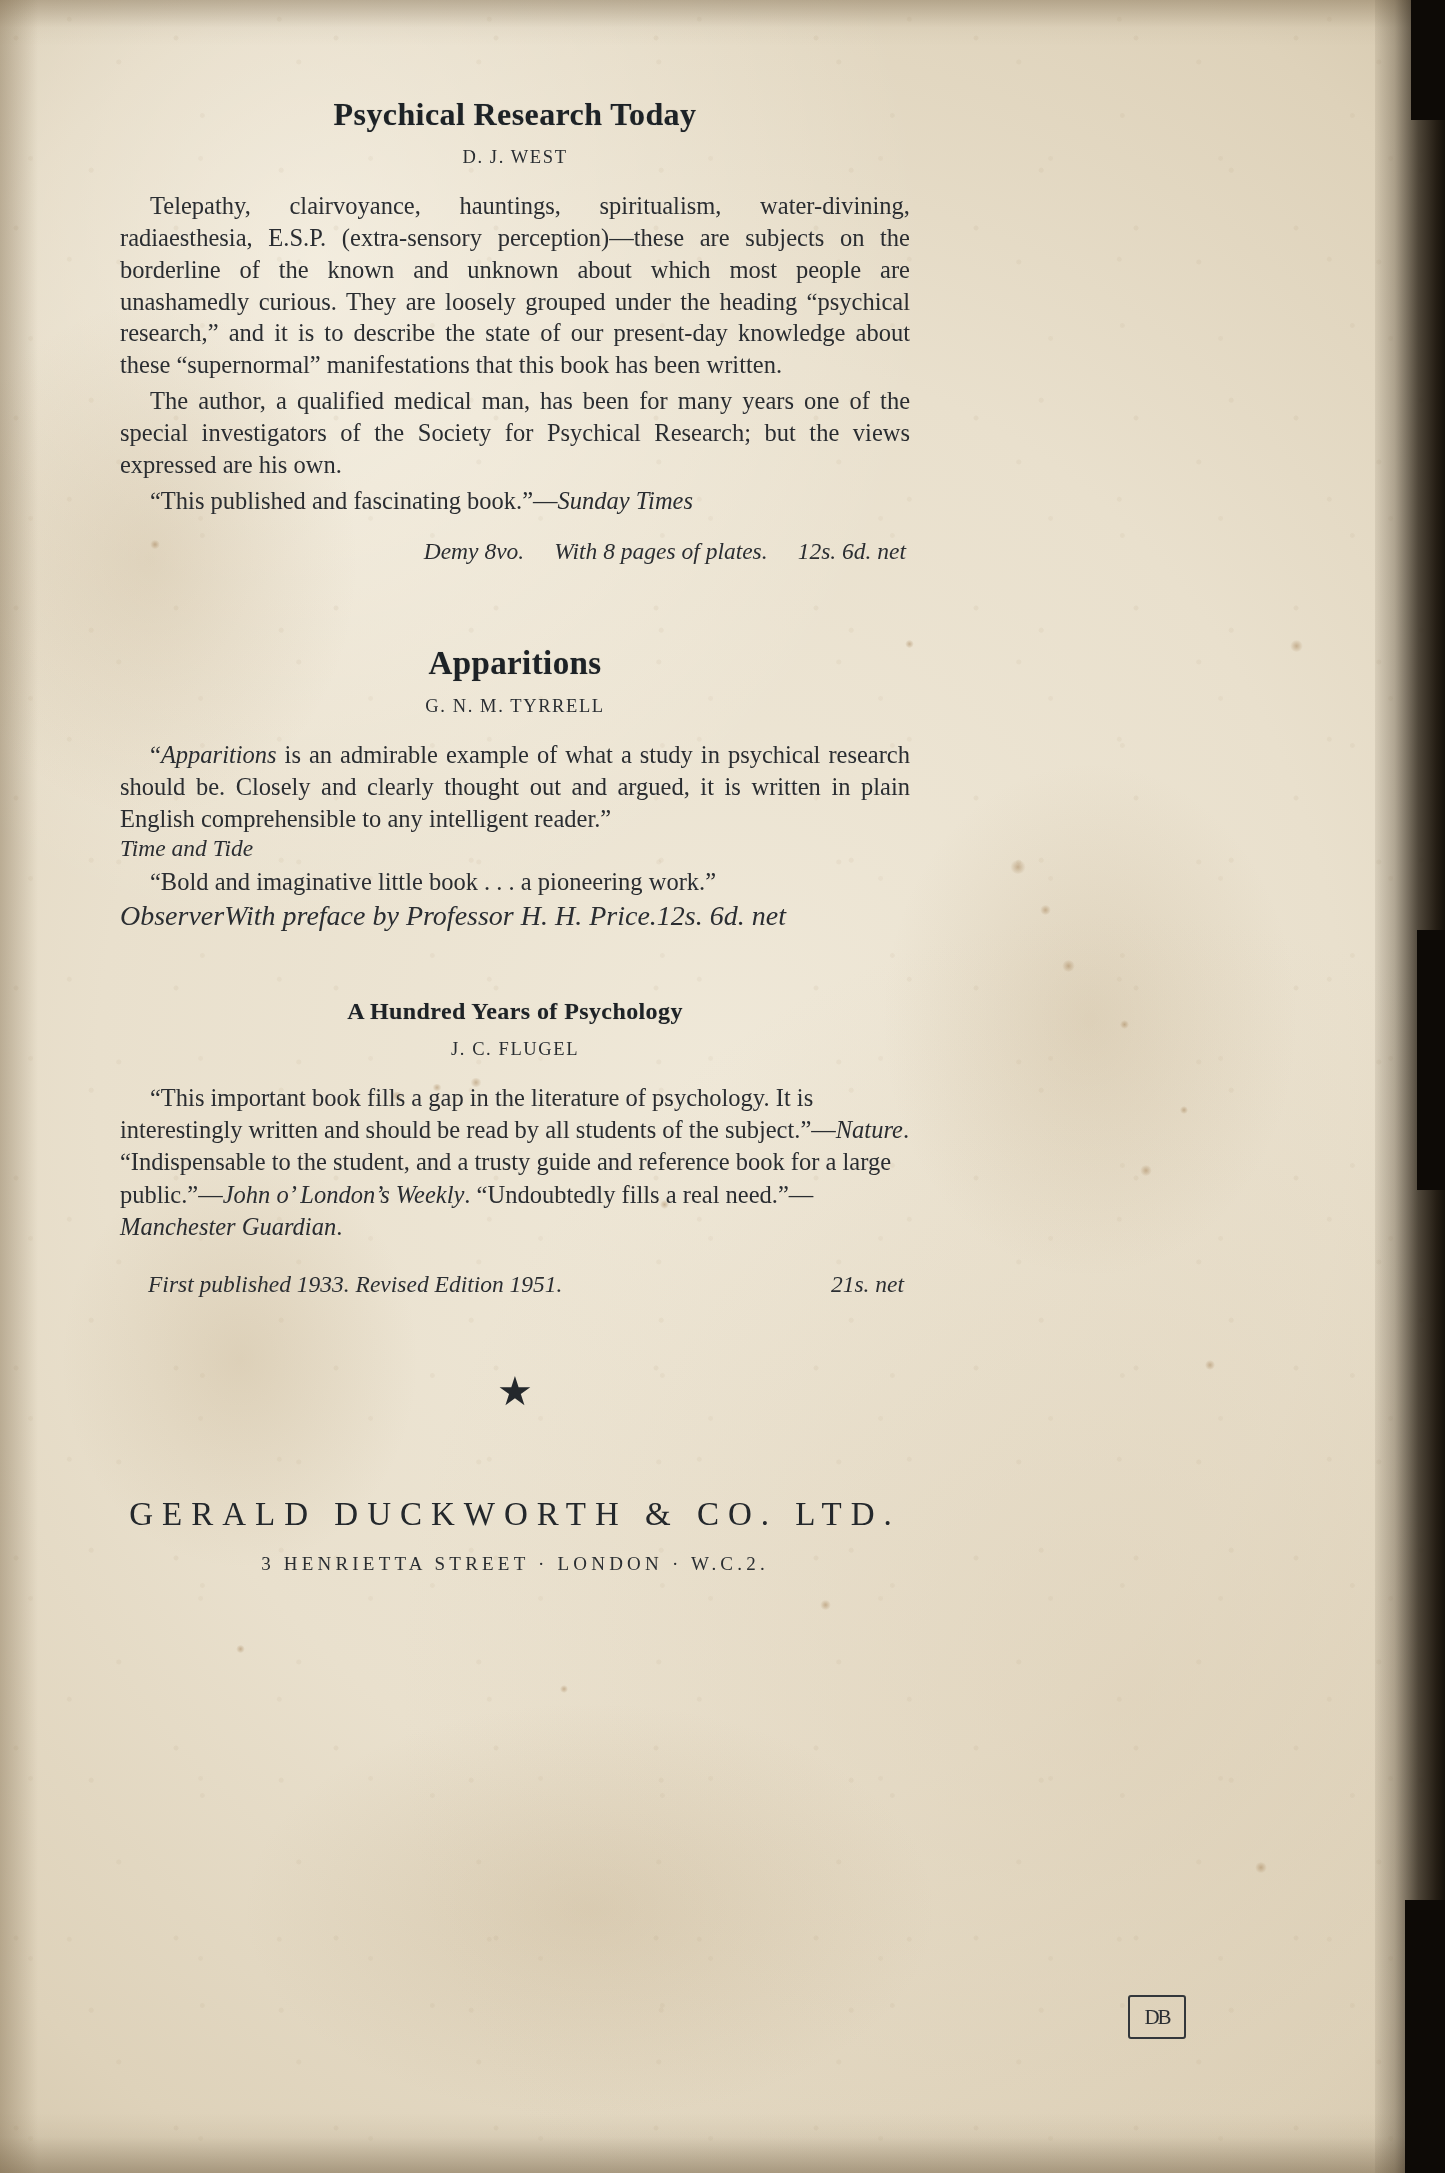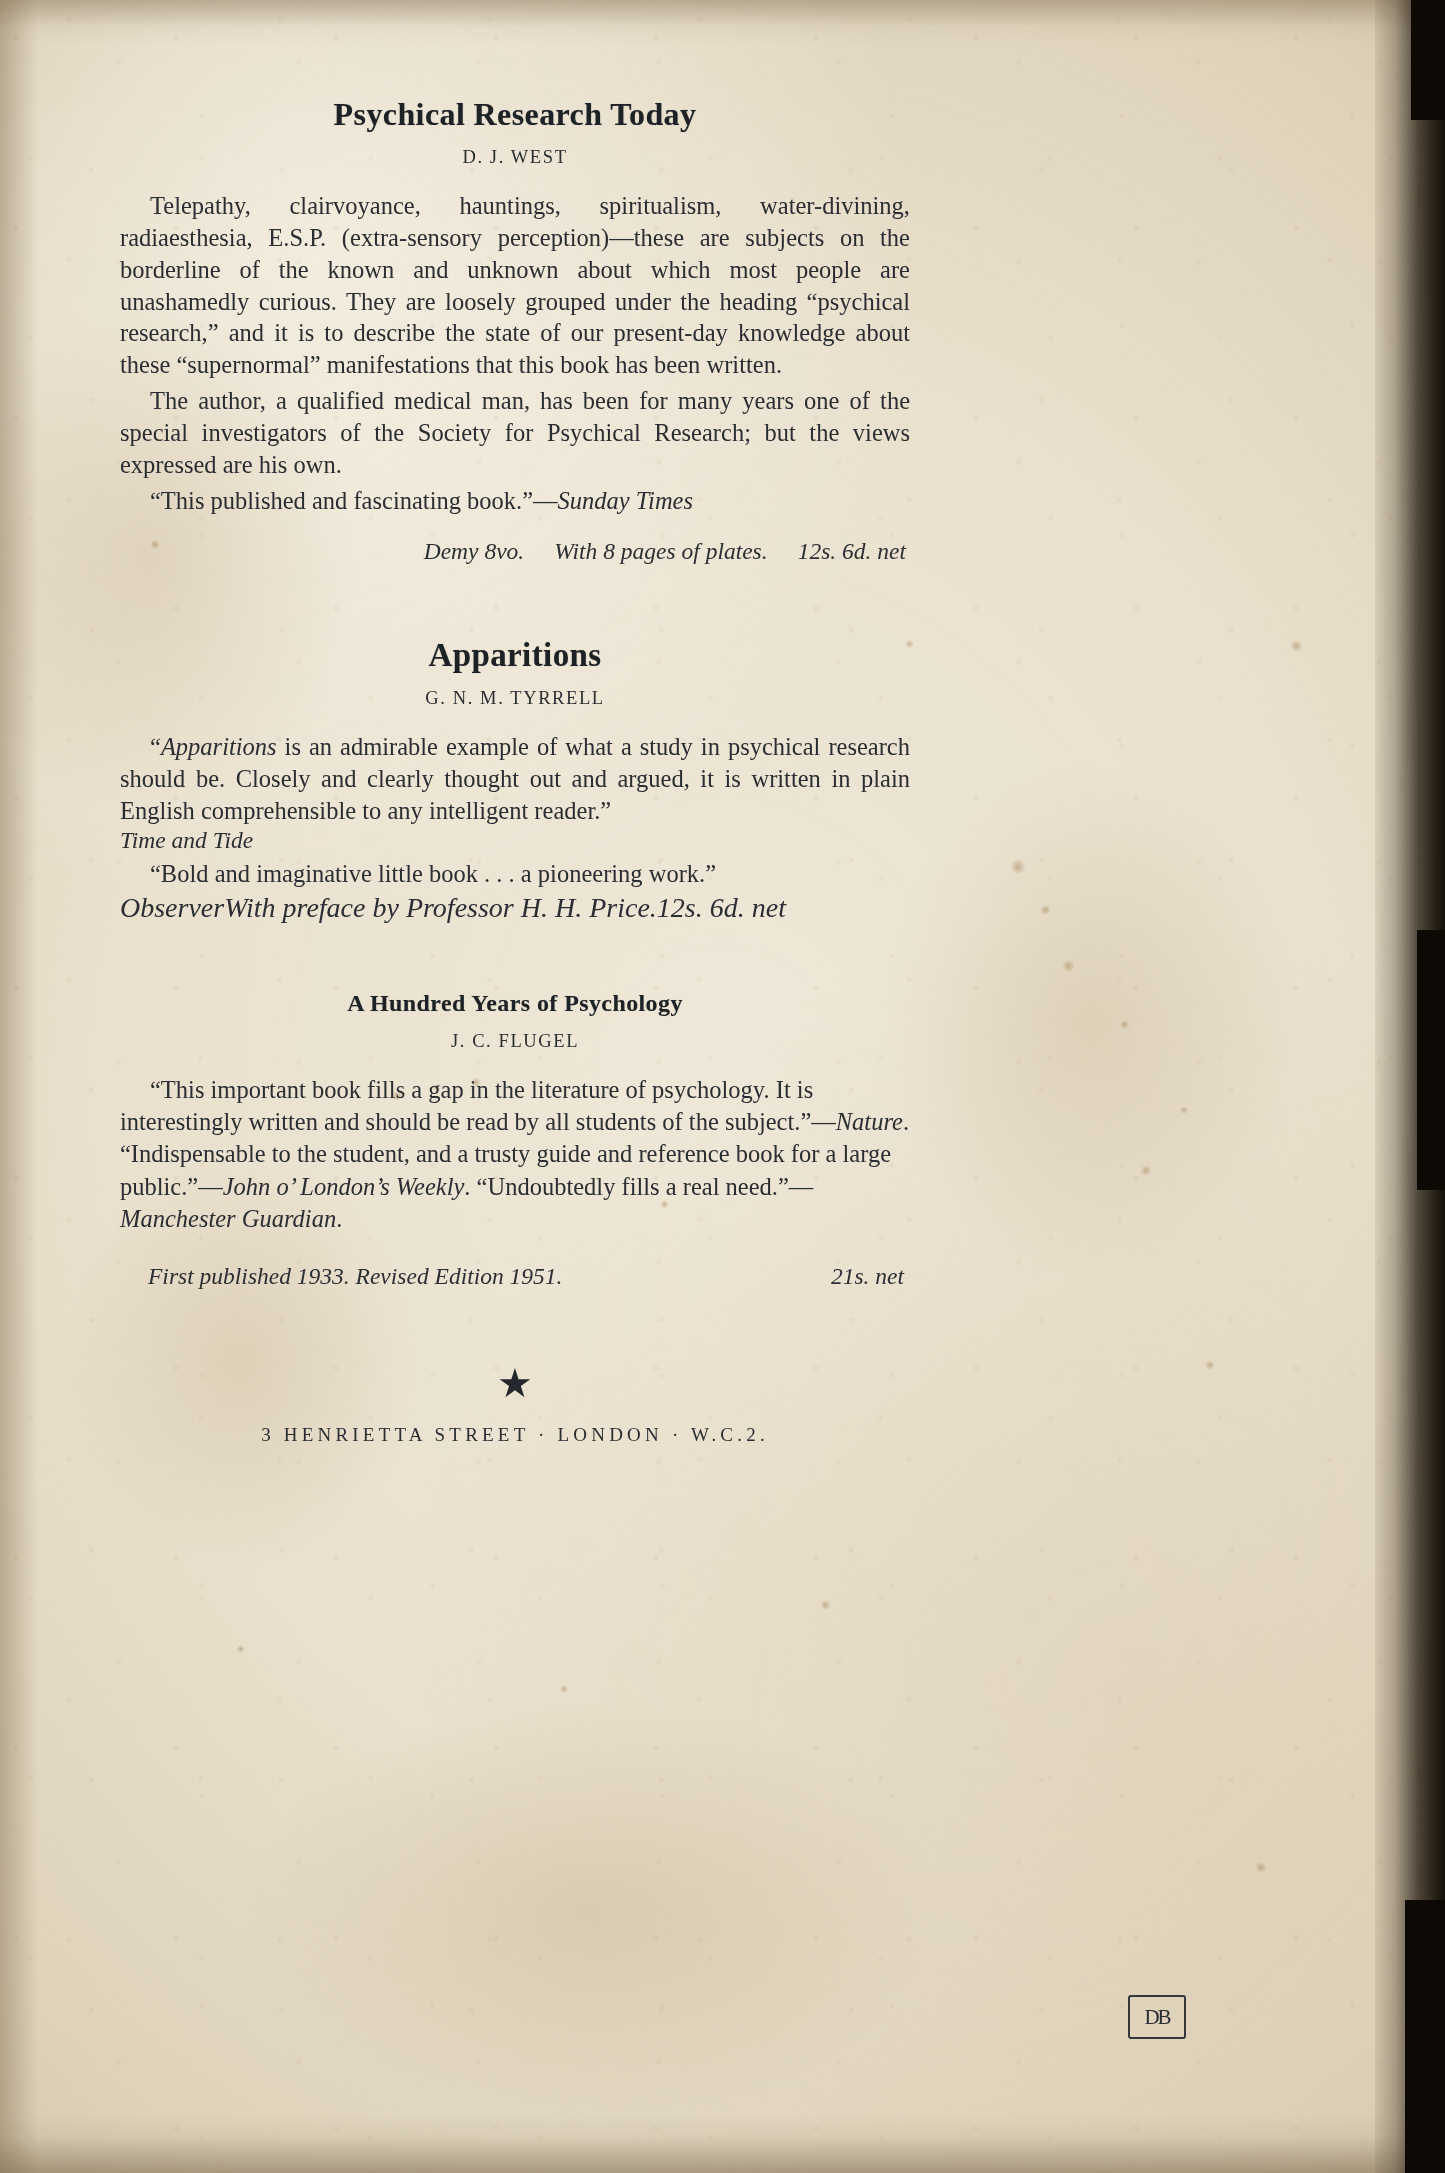--- a/index.html
+++ b/index.html
@@ -128,21 +128,21 @@
     margin: 22px 0 0 0;
     color: #2a2d31;
     hyphens: none;
   }
   .blurb.indent { text-indent: 30px; }
   .blurb.tight { margin-top: 4px; }
 
   .priceline {
     font-style: italic;
     font-size: 23.5px;
-    margin: 22px 0 0 0;
+    margin: 22px 0 8px 0;
     color: #2b2e32;
     display: flex;
     justify-content: flex-end;
     gap: 30px;
     padding-right: 4px;
   }
   .priceline .seg { white-space: nowrap; }
 
   .attrib-row {
     display: flex;
@@ -313,19 +313,20 @@
       </p>
 
       <div class="pub-row">
         <span>First published 1933. Revised Edition 1951.</span>
         <span>21s. net</span>
       </div>
     </div>
 
     <div class="ornament">★</div>
 
+    <div class="publisher">GERALD DUCKWORTH &amp; CO. LTD.</div>
     <div class="publisher-address">3 HENRIETTA STREET · LONDON · W.C.2.</div>
 
   </div>
 
   <div class="colophon">DB</div>
 
 </div>
 
 </body></html>

